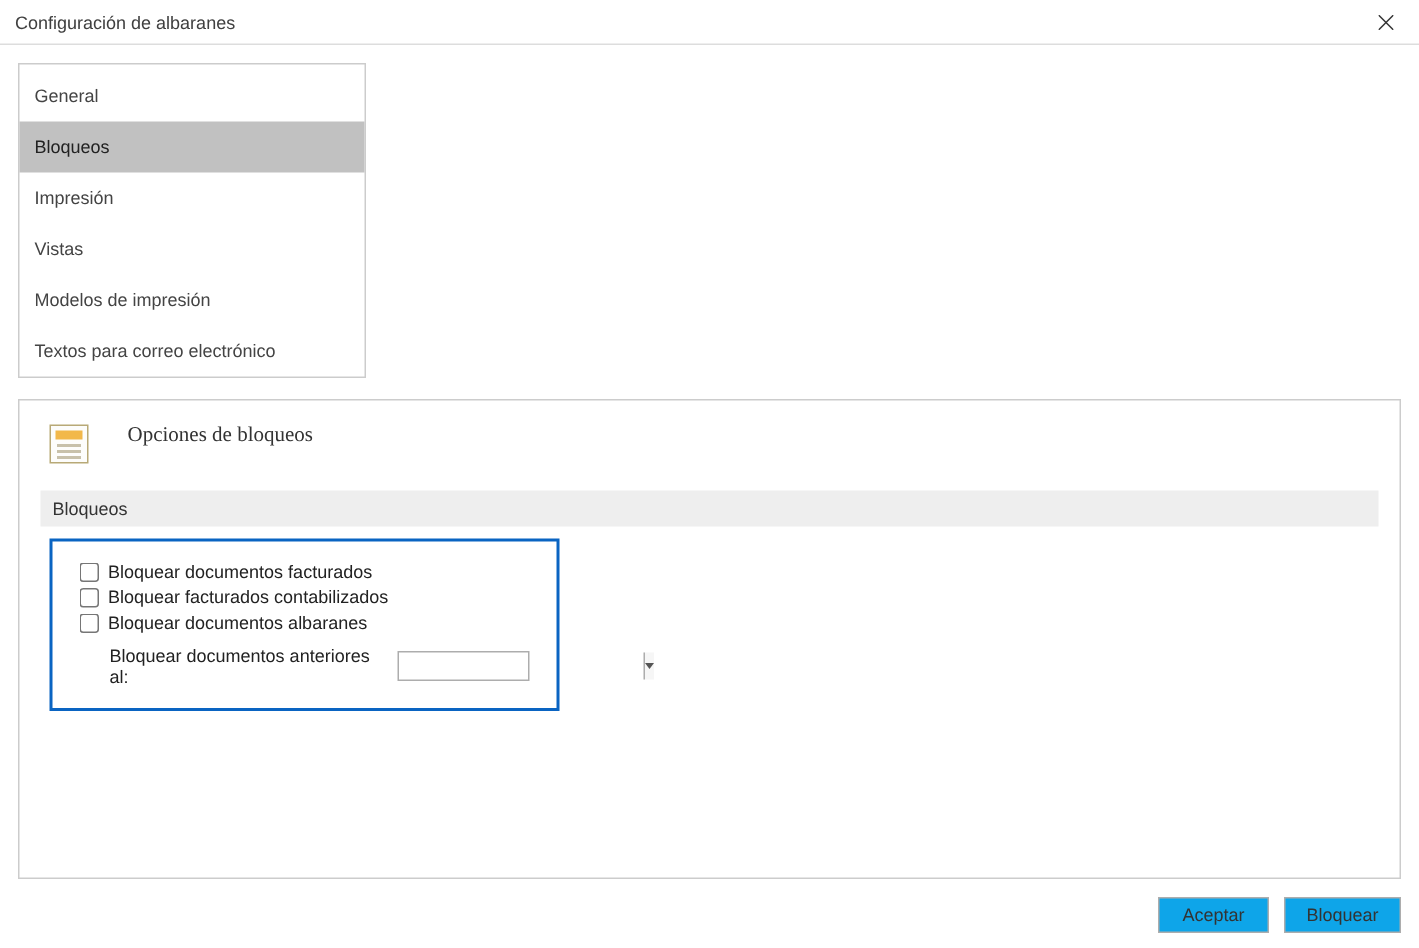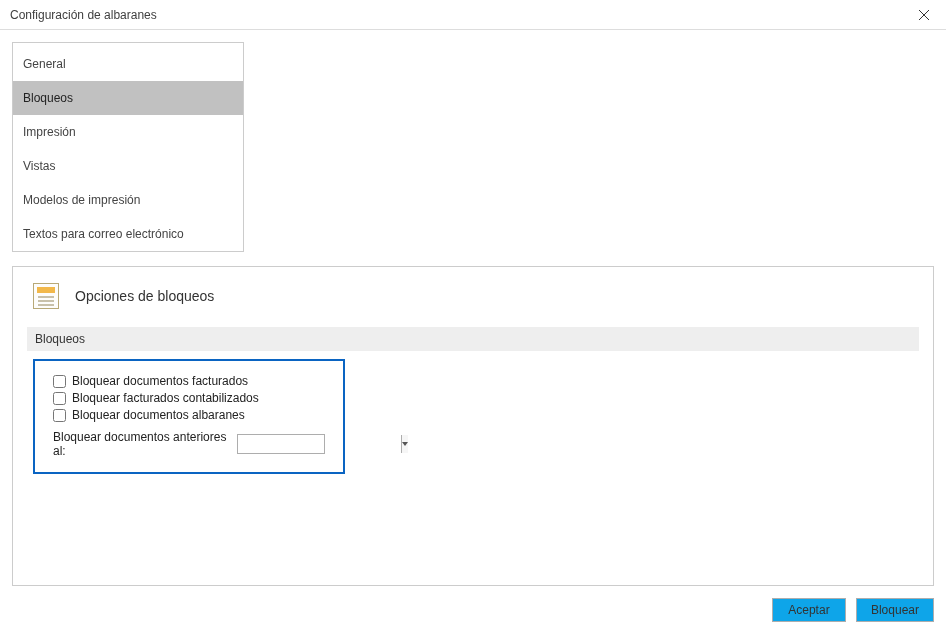--- a/index.html
+++ b/index.html
@@ -61,24 +61,24 @@
 
     .content {
       flex: 1;
       border: 1px solid #ccc;
       background: #fff;
       padding: 16px 14px;
       position: relative;
     }
     .page-header {
       display: flex;
-      align-items: center;
-      gap: 16px;
+      gap: 26px;
       margin-bottom: 18px;
       margin-left: 6px;
+      font-family: Liberation Serif, serif;
     }
     .page-header .icon-box {
       width: 26px; height: 26px;
       border: 1px solid #b8a977;
       background: #fdfdfb;
       position: relative;
     }
     .page-header .icon-box::before {
       content: "";
       position: absolute;
@@ -100,41 +100,42 @@
     .section-header {
       background: #eeeeee;
       font-size: 12px;
       color: #333;
       padding: 5px 8px;
       margin-bottom: 8px;
     }
     .options-group {
       border: 2px solid #0a64c2;
       padding: 10px 18px 14px 18px;
-      width: 312px;
+      width: 340px;
       margin-left: 6px;
     }
     .checkbox-row {
       display: flex;
       align-items: center;
       gap: 6px;
       margin: 3px 0;
       cursor: pointer;
     }
     .checkbox-row input[type="checkbox"] {
       width: 13px; height: 13px;
       accent-color: #333;
       cursor: pointer;
     }
     .checkbox-row label { color: #222; cursor: pointer; }
     .date-row {
       display: flex;
       align-items: center;
       gap: 10px;
       margin-top: 8px;
+      margin-left: 20px;
     }
     .date-row .dlabel { color: #222; }
     .date-field {
       display: flex;
       border: 1px solid #adadad;
       height: 20px;
       width: 88px;
       background: #fff;
     }
     .date-field input {

